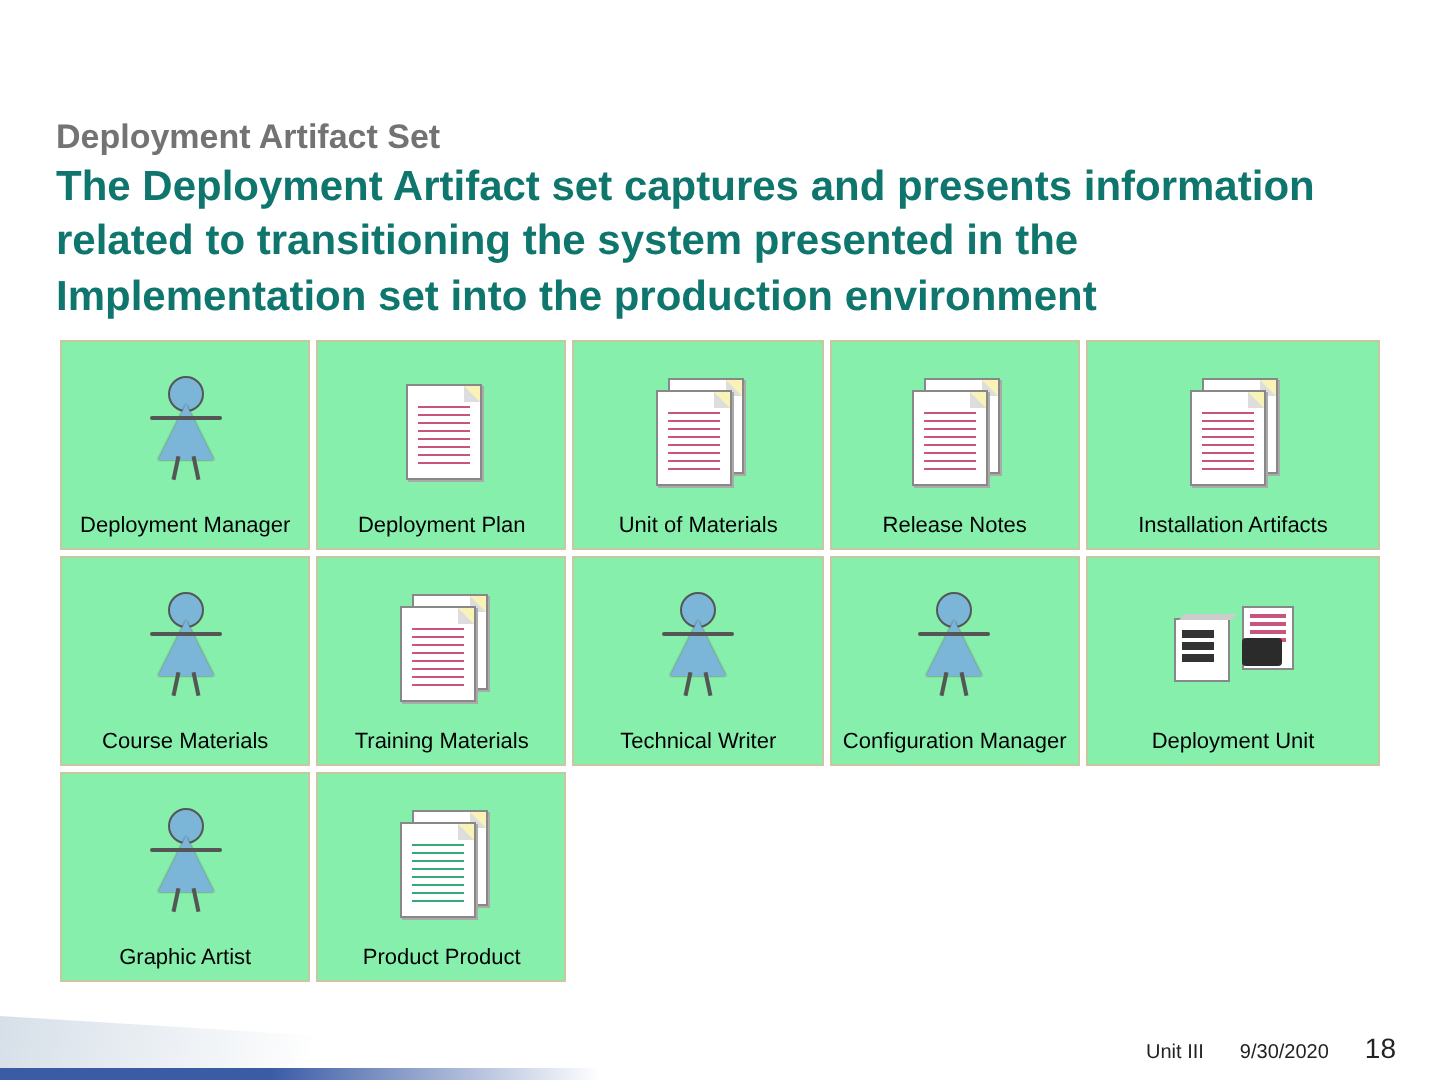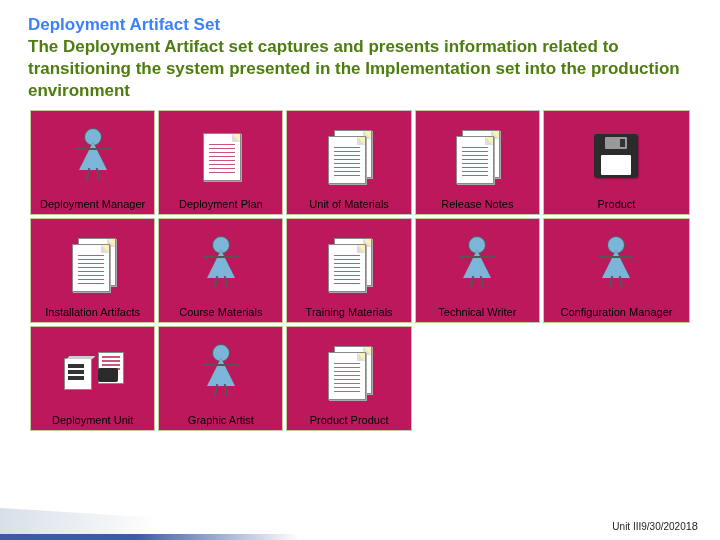--- a/index.html
+++ b/index.html
@@ -17,37 +17,38 @@
     height: 540px;
     position: relative;
     box-sizing: border-box;
   }
   .header {
     padding: 14px 28px 8px 28px;
   }
   .title {
     font-size: 17px;
     font-weight: bold;
-    color: #3b82f6;
+    color: #737373;
     line-height: 1.3;
+    margin-top: 44px;
   }
   .desc {
-    font-size: 17px;
+    font-size: 21px;
     font-weight: bold;
-    color: #4d7c0f;
+    color: #0f766e;
     line-height: 1.3;
   }
   .grid {
     display: grid;
     grid-template-columns: 1.15fr 1.15fr 1.15fr 1.15fr 1.35fr;
     gap: 3px;
     padding: 0 30px;
   }
   .cell {
-    background: #be185d;
+    background: #86efac;
     border: 1px solid #c8c8a0;
     display: flex;
     flex-direction: column;
     align-items: center;
     justify-content: center;
     padding: 6px 2px 4px 2px;
     min-height: 105px;
     box-sizing: border-box;
   }
   .label {
@@ -129,23 +130,23 @@
   .depunit .box::before { content:""; position:absolute; left:3px; top:-3px; width:26px; height:3px; background:#ccc; transform: skewX(-45deg);}
   .depunit .chips { position:absolute; left:8px; top:18px; width:16px; height:4px; background:#333; box-shadow: 0 6px 0 #333, 0 12px 0 #333;}
   .depunit .mini { position:absolute; right:2px; top:6px; width:24px; height:30px; background:#fff; border:1px solid #888;}
   .depunit .mini::before { content:""; position:absolute; top:3px; left:3px; right:3px; height:2px; background:#c8567a; box-shadow: 0 4px 0 #c8567a, 0 8px 0 #c8567a, 0 12px 0 #c8567a;}
   .depunit .mini2 { position:absolute; right:8px; top:22px; width:20px; height:14px; background:#2b2b2b; border-radius:2px;}
   
   .gart .doc .lines { background: repeating-linear-gradient(to bottom, #3a7 0, #3a7 1px, transparent 1px, transparent 4px);}
   
   .footer {
     position: absolute; bottom: 8px; right: 22px; font-size: 10px; color: #222;
-    display: flex; align-items: baseline;
-  }
-  .pagenum { font-size: 11px; text-align: right; }
+    display: flex; gap: 18px; align-items: baseline;
+  }
+  .pagenum { font-size: 14px; text-align: right; }
   .accent-line {
     position: absolute; left: 0; bottom: 0; width: 260px; height: 32px;
     background: linear-gradient(100deg, rgba(210,220,230,.9) 0%, rgba(210,220,230,.1) 55%, transparent 60%);
     clip-path: polygon(0 100%, 100% 100%, 80% 40%, 0 0);
   }
   .accent-over {
     position:absolute; left:0; bottom:0; width: 300px; height:6px;
     background: linear-gradient(to right, #3b5ba5 0%, #3b5ba5 45%, transparent 100%);
   }
 </style>
@@ -199,29 +200,20 @@
           <div class="docstack double">
             <div class="doc">
               <div class="lines"></div>
             </div>
             <div class="doc">
               <div class="lines"></div>
             </div>
           </div>
         </div>
       <div class="label">Release Notes</div>
-    </div>
-    <div class="cell">
-      <div class="icon-wrap">
-          <div class="floppy">
-            <div class="shutter"></div>
-            <div class="slot"></div>
-          </div>
-        </div>
-      <div class="label">Product</div>
     </div>
 
     <div class="cell">
       <div class="icon-wrap">
           <div class="docstack double">
             <div class="doc">
               <div class="lines"></div>
             </div>
             <div class="doc">
               <div class="lines"></div>

